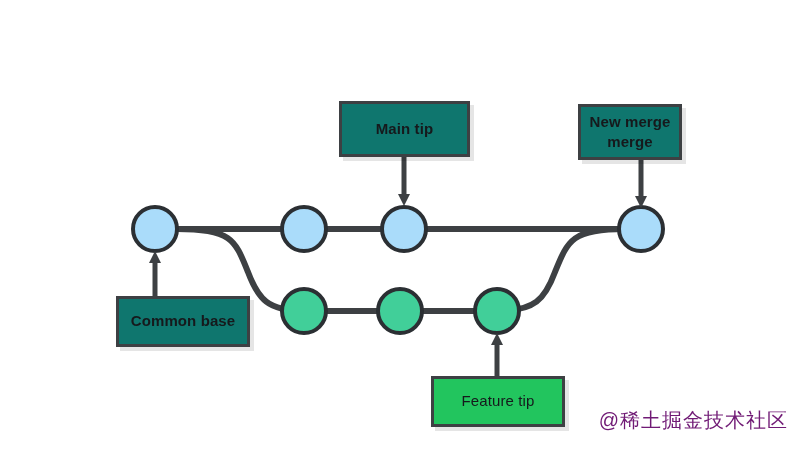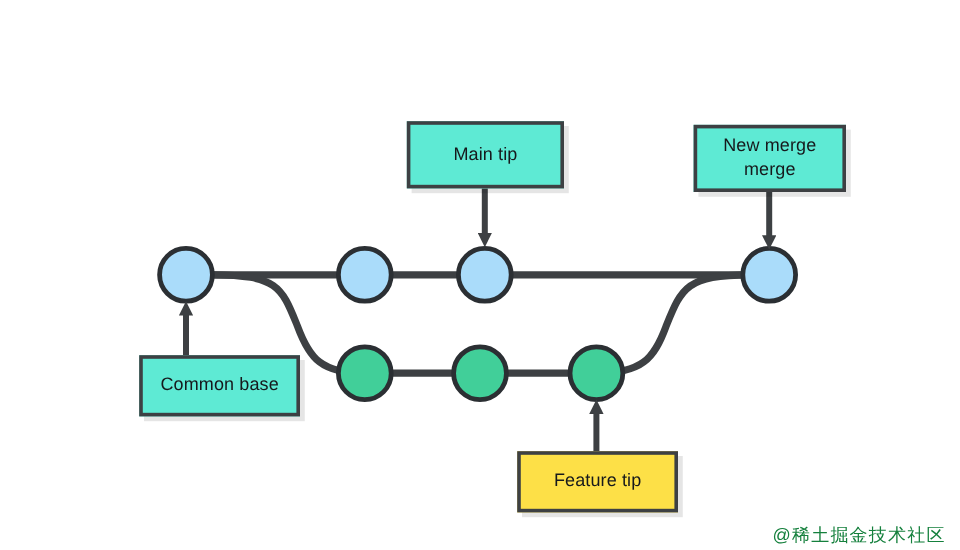--- a/index.html
+++ b/index.html
@@ -36,40 +36,40 @@
     display: flex;
     align-items: center;
     justify-content: center;
     text-align: center;
     color: #16191c;
     font-size: 15px;
     line-height: 1.35;
     letter-spacing: 0.1px;
     box-shadow: 4px 4px 0 rgba(0,0,0,0.10);
   }
-  .label-box-blue { background: #5eead4; }
-  .label-box-green { background: #fde047; }
+  .label-box-blue { background: #0f766e; font-weight: bold; }
+  .label-box-green { background: #22c55e; }
   .box-main-tip {
     left: 339px; top: 101px; width: 131px; height: 56px;
   }
   .box-new-merge {
-    left: 578px; top: 104px; width: 127px; height: 56px;
+    left: 578px; top: 104px; width: 104px; height: 56px;
   }
   .box-common-base {
     left: 88px; top: 296px; width: 134px; height: 51px; margin-left: 28px;
   }
   .box-feature-tip {
     left: 431px; top: 376px; width: 134px; height: 51px;
   }
   .watermark {
     position: absolute;
     right: 12px;
-    bottom: 2px;
-    font-size: 15px;
-    color: #15803d;
+    bottom: 24px;
+    font-size: 20px;
+    color: #701a75;
     letter-spacing: 1px;
     user-select: none;
     white-space: nowrap;
   }
 </style>
 </head>
 <body>
 
 <div id="diagram-root">
 

